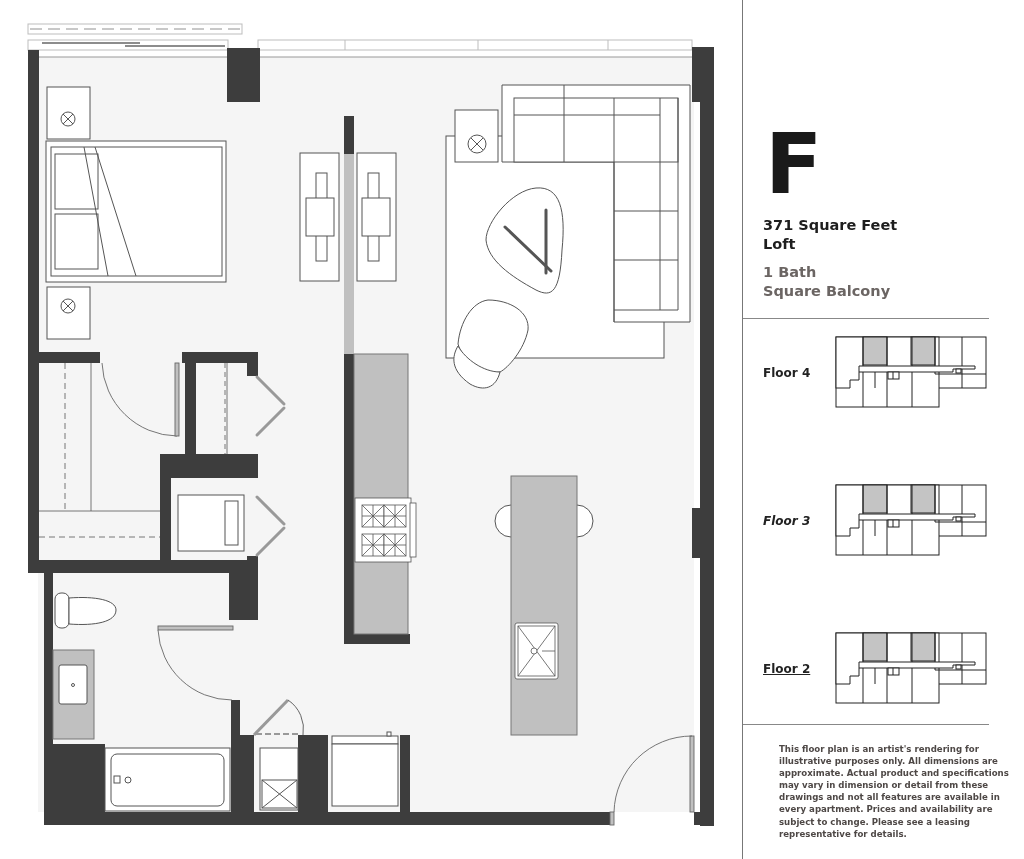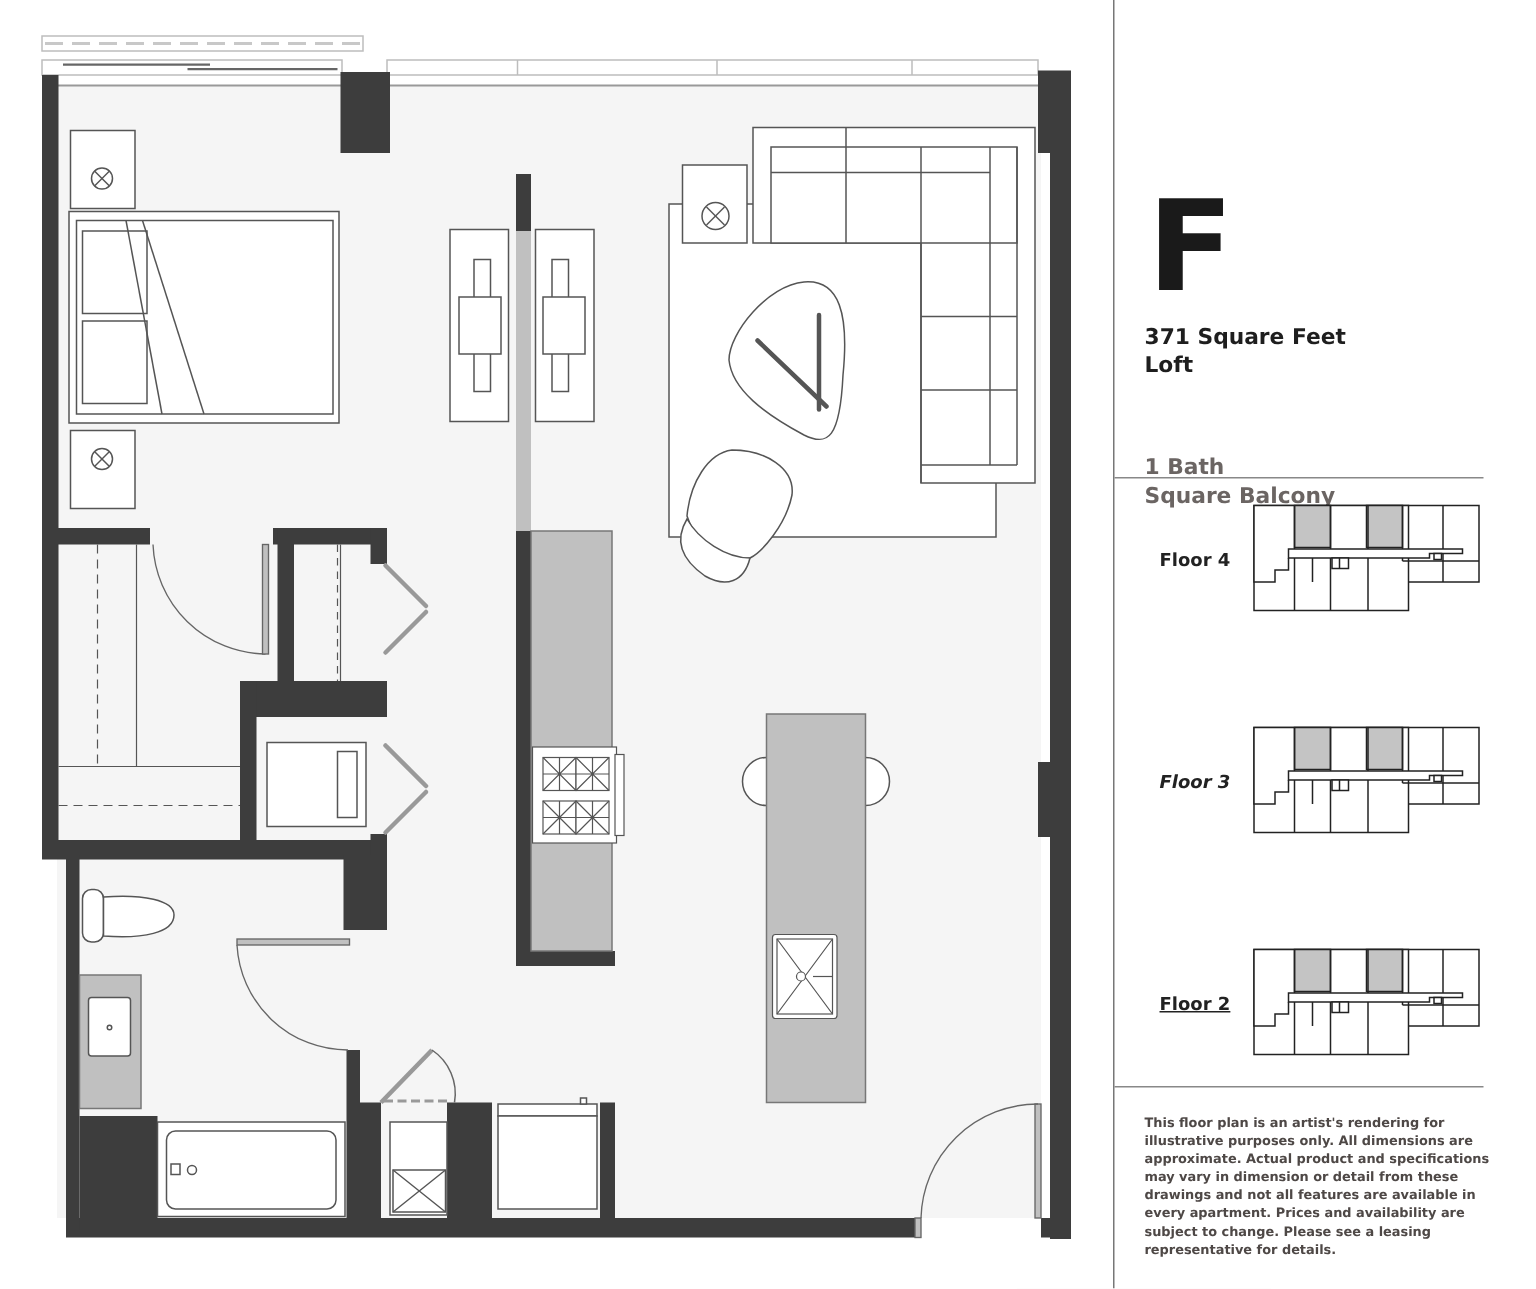--- a/index.html
+++ b/index.html
@@ -2,26 +2,26 @@
 <html><head>
 <meta charset="utf-8">
 <style>
   html, body { margin: 0; padding: 0; background: #ffffff; }
   body { width: 1024px; height: 859px; position: relative; overflow: hidden; font-family: "Liberation Sans", sans-serif; }
   #plan { position: absolute; left: 0; top: 0; width: 742px; height: 859px; }
   #side { position: absolute; left: 742px; top: 0; width: 282px; height: 859px; border-left: 1.5px solid #777; box-sizing: border-box; }
   .unit-letter { position: absolute; left: 22px; top: 122px; font-size: 84px; font-weight: 700; color: #1a1a1a; line-height: 1; font-family: "DejaVu Sans", sans-serif; }
   .spec { position: absolute; left: 20px; font-size: 14.5px; font-weight: 700; line-height: 19px; font-family: "DejaVu Sans", sans-serif; }
   .spec.dark { color: #1e1e1e; top: 216px; }
-  .spec.muted { color: #6b6563; top: 263px; margin-top: 40px; }
+  .spec.muted { color: #6b6563; top: 263px; }
   .divider { position: absolute; left: 0; width: 246px; height: 0; border-top: 1.5px solid #888; }
   .floor-row { position: absolute; left: 0; width: 282px; }
-  .floor-label { position: absolute; left: 30px; font-size: 12px; font-weight: 700; color: #222; font-family: "DejaVu Sans", sans-serif; }
+  .floor-label { position: absolute; left: 20px; font-size: 12px; font-weight: 700; color: #222; font-family: "DejaVu Sans", sans-serif; }
   .floor-map { position: absolute; left: 92px; }
-  .disclaimer { position: absolute; left: 20px; top: 743px; width: 230px; font-size: 8.6px; line-height: 12.1px; font-weight: 700; color: #4e4846; font-family: "DejaVu Sans", sans-serif; }
+  .disclaimer { position: absolute; left: 36px; top: 743px; width: 230px; font-size: 8.6px; line-height: 12.1px; font-weight: 700; color: #4e4846; font-family: "DejaVu Sans", sans-serif; }
 </style>
 </head>
 <body>
 
 <svg id="plan" viewBox="0 0 742 859" xmlns="http://www.w3.org/2000/svg">
 
   <g>
     <rect x="38" y="57" width="656" height="755" fill="#f5f5f5"></rect>
   </g>
 

